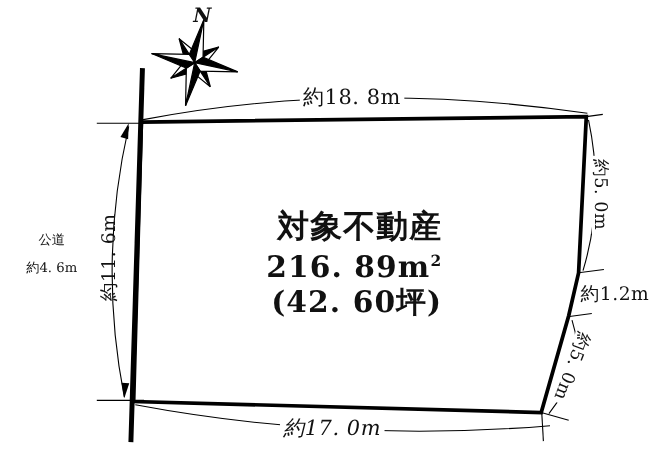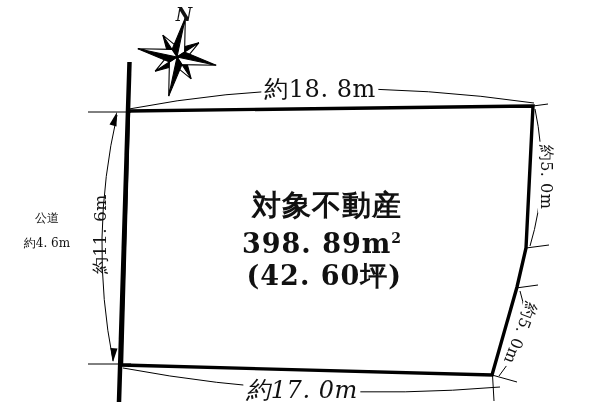--- a/index.html
+++ b/index.html
@@ -7,21 +7,21 @@
     position:relative;width:600px;height:411px;background:#ffffff;overflow:hidden;
     font-family:"DejaVu Serif","Liberation Serif",serif;color:#111111;
   }
   #drawing{position:absolute;left:0;top:0;z-index:1;}
   .label{position:absolute;z-index:2;white-space:nowrap;color:#111111;line-height:1;}
   .center-xy{transform:translate(-50%,-50%);}
   .bg-white{background:#ffffff;padding:0 3px;}
   .rot-ccw{transform:translate(-50%,-50%) rotate(-90deg);}
   .rot-cw{transform:translate(-50%,-50%) rotate(90deg);}
   .rot-slant{transform:translate(-50%,-50%) rotate(111deg);}
-  .dim{font-size:24px;letter-spacing:0.5px;}
+  .dim{font-size:19px;letter-spacing:0.5px;}
   .dim-sm{font-size:16px;letter-spacing:0.5px;}
   .north{font-size:18px;font-style:italic;font-weight:bold;}
   #road-label{text-align:center;font-size:12px;line-height:25px;}
   #parcel-text{text-align:right;z-index:2;font-weight:bold;}
   #parcel-title{font-size:29px;letter-spacing:1px;line-height:33px;}
   #parcel-area{font-size:27px;letter-spacing:1px;line-height:32px;}
   #parcel-area sup{font-size:14px;}
   #parcel-tsubo{font-size:27px;letter-spacing:1px;line-height:32px;}
 </style>
 </head>
@@ -81,27 +81,28 @@
   <div class="label north center-xy" style="left:184px;top:15px;">N</div>
 
   <div class="label dim center-xy bg-white" style="left:320px;top:89px;">約18. 8m</div>
 
   <div class="label dim center-xy bg-white" style="left:302px;top:390px;font-style:italic;">約17. 0m</div>
 
   <div class="label rot-ccw" style="left:100px;top:234px;font-size:17px;letter-spacing:0.5px;">約11. 6m</div>
 
   <div class="label dim-sm rot-cw bg-white" style="left:546px;top:177px;">約5. 0m</div>
 
+  <div class="label center-xy" style="left:559px;top:268px;font-size:17px;letter-spacing:0.5px;">約1.2m</div>
 
   <div class="label dim-sm rot-slant bg-white" style="left:520px;top:333px;">約5. 0m</div>
 
   <div id="road-label" class="label" style="left:8px;top:206px;width:78px;">
     <div>公道</div>
     <div>約4. 6m</div>
   </div>
 
   <div id="parcel-text" class="label" style="left:322px;top:189px;transform:translateX(-50%);">
     <div id="parcel-title">対象不動産</div>
-    <div id="parcel-area"><span>398. 89</span><span>m</span><sup>2</sup></div>
+    <div id="parcel-area"><span>216. 89</span><span>m</span><sup>2</sup></div>
     <div id="parcel-tsubo">(42. 60坪)</div>
   </div>
 
 </div>
 
 </body></html>

